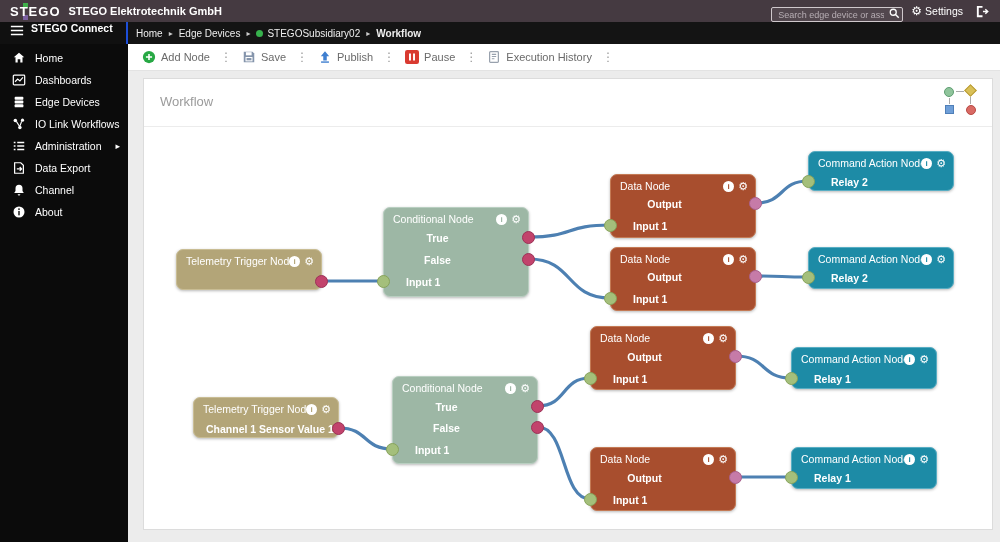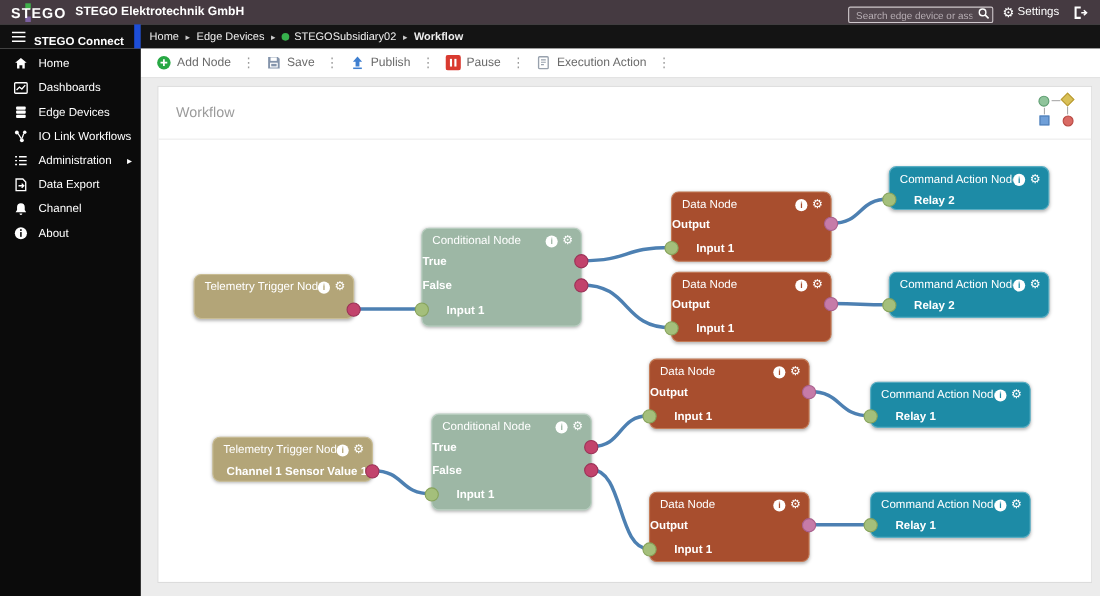--- a/index.html
+++ b/index.html
@@ -20,22 +20,22 @@
     border:1px solid #cfc8cc; border-radius:2px; color:#eee; font-size:9px;
     padding:0 18px 0 6px; font-family:"Liberation Sans",sans-serif; }
   .searchbox input::placeholder { color:#b7aeb4; }
   .searchbox .mag { position:absolute; right:3px; top:1px; width:12px; height:12px; }
   .settings { display:flex; align-items:center; gap:3px; color:#fff; font-size:10.5px; cursor:pointer; }
   .gear-glyph { font-size:12px; line-height:12px; }
   .exit { width:15px; height:13px; margin-left:4px; cursor:pointer; }
 
   
   .bar2 { position:absolute; left:0; top:22px; width:1000px; height:22px; display:flex; z-index:19; }
-  .side-head { width:128px; height:22px; background:#101010; display:flex; align-items:flex-end;
-    gap:7px; padding-left:10px; border-right:6px solid #1d4ed8; }
+  .side-head { width:128px; height:22px; background:#101010; display:flex; align-items:flex-start;
+    gap:7px; padding-left:10px; border-right:2px solid #1d4ed8; }
   .side-head .ttl { color:#fff; font-size:10.5px; font-weight:bold; }
   .crumbs { flex:1; background:#141414; display:flex; align-items:center; gap:6px; padding-left:8px; }
   .crumb { color:#eee; font-size:10px; cursor:pointer; display:flex; align-items:center; gap:4px; }
   .crumb.current { font-weight:bold; }
   .crumb-sep { color:#ccc; font-size:8px; }
   .crumb-dot { width:7px; height:7px; border-radius:50%; background:#37b24d; display:inline-block; }
 
   
   .sidebar { position:absolute; left:0; top:44px; width:128px; height:498px; background:#0b0b0b; z-index:18; }
   .side-item { display:flex; align-items:center; gap:9px; height:22px; padding-left:12px;
@@ -81,21 +81,21 @@
   .node-title { display:flex; align-items:center; height:20px; padding:2px 7px 0 9px;
     color:#fff; font-size:10.5px; }
   .node-title .t { flex:1; overflow:hidden; white-space:nowrap; }
   .node-icons { display:flex; align-items:center; gap:4px; }
   .info-i { width:11px; height:11px; border-radius:50%; background:#fff; font-size:8px; font-weight:bold;
     line-height:11px; text-align:center; cursor:pointer; }
   .cog { color:#fff; font-size:11px; line-height:11px; cursor:pointer; }
   .node-row { position:absolute; left:0; right:17px; height:16px; line-height:16px; color:#fff;
     font-size:10.5px; font-weight:bold; white-space:nowrap; }
   .row-left { padding-left:22px; text-align:left; }
-  .row-right { padding-right:20px; text-align:left; }
+  .row-right { padding-right:20px; text-align:center; }
   .row-center { text-align:center; padding:0 12px; }
   .port { position:absolute; width:13px; height:13px; border-radius:50%; border:1.5px solid;
     pointer-events:auto; cursor:crosshair; }
 </style>
 </head>
 <body>
 
 <div class="topbar">
   <div class="logo">
     <span class="sq1"></span>
@@ -276,21 +276,21 @@
       <span>Pause</span>
     </div>
     <span class="kebab">⋮</span>
     <div class="tb-btn">
       <span class="tb-ic">
         <svg viewBox="0 0 16 16">
           <rect x="3" y="1.8" width="10" height="12.4" rx="1" fill="none" stroke="#98a1ad" stroke-width="1.4"></rect>
           <path d="M5.5 5h5M5.5 7.5h5M5.5 10h3" stroke="#98a1ad" stroke-width="1.2"></path>
         </svg>
       </span>
-      <span>Execution Action</span>
+      <span>Execution History</span>
     </div>
     <span class="kebab">⋮</span>
   </div>
 
 <div class="content">
   <div class="card">
     <div class="card-title">Workflow</div>
     <div class="card-divider"></div>
     <div class="minimap">
       <span class="mm mm-circle" style="background: rgb(143, 196, 155); border-color: rgb(95, 158, 114);"></span>

